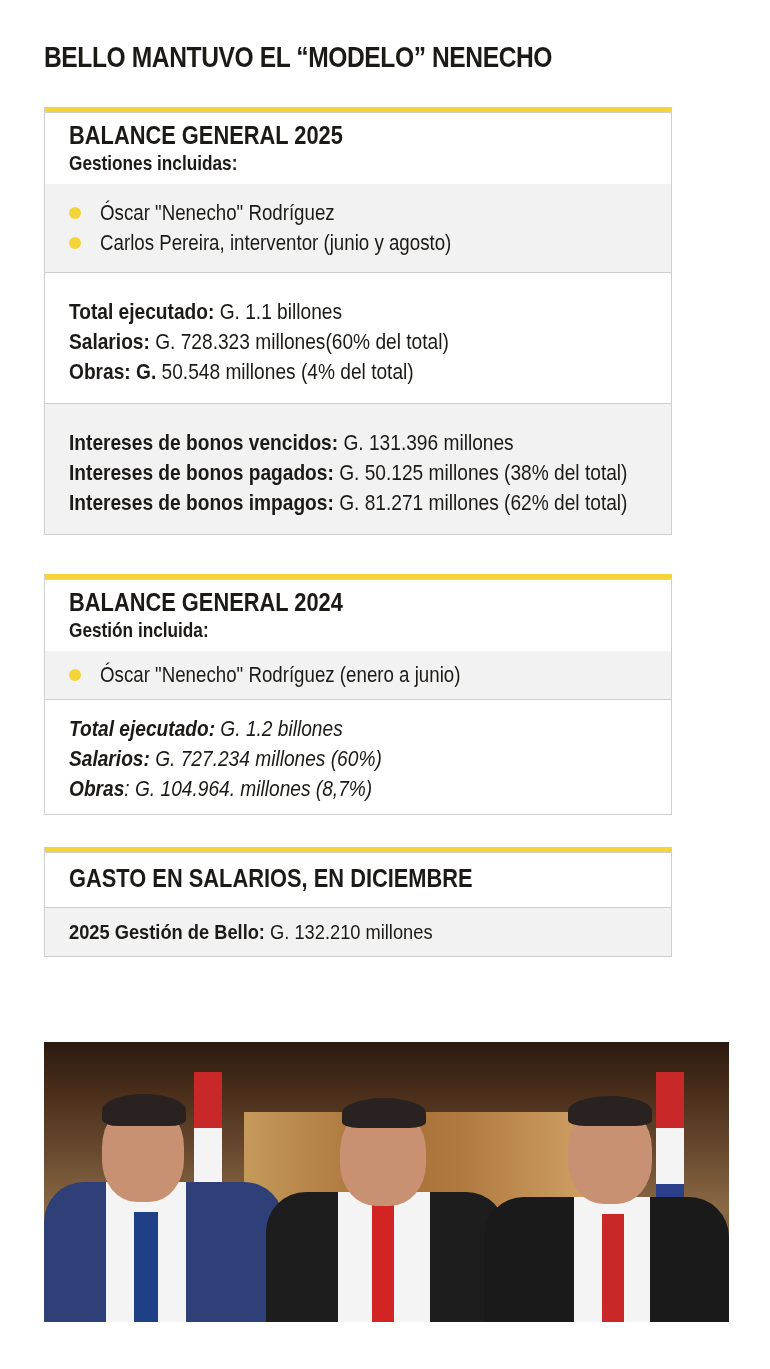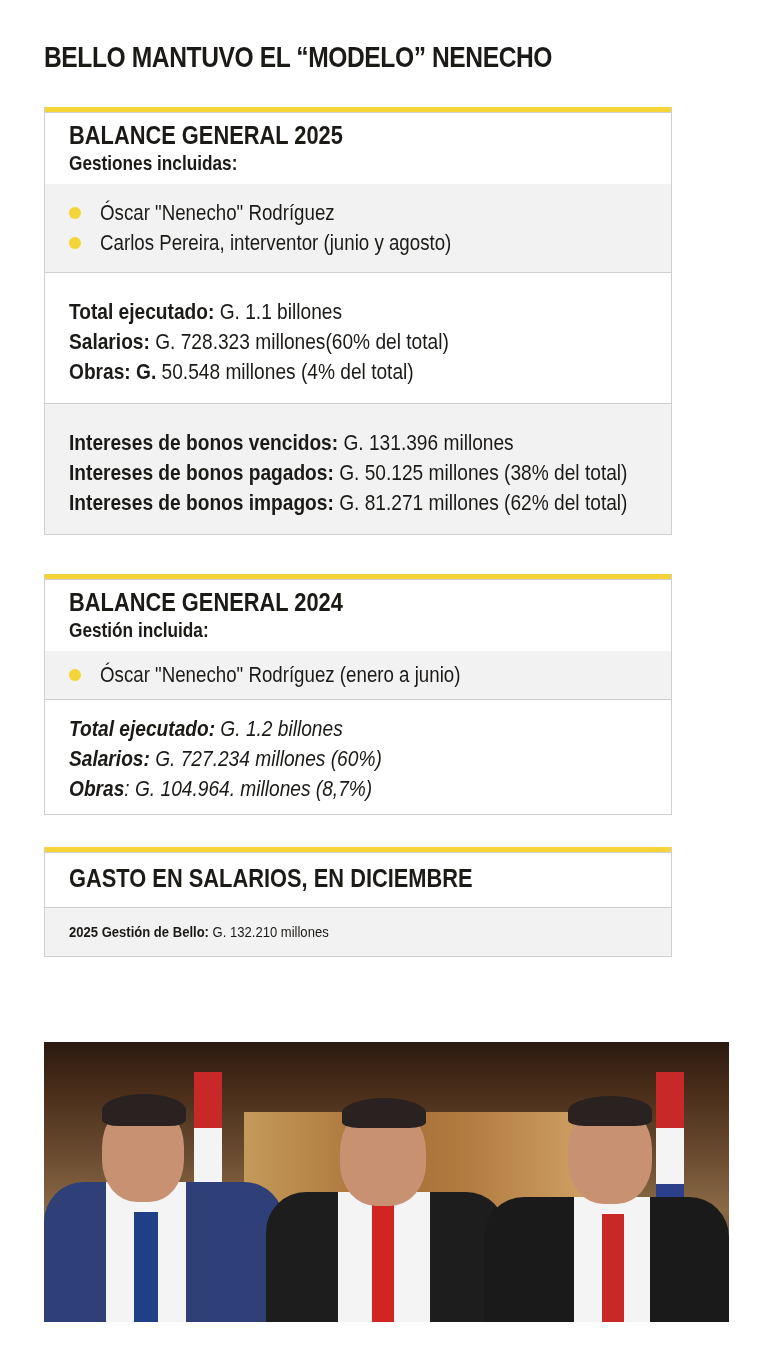--- a/index.html
+++ b/index.html
@@ -49,21 +49,21 @@
     }
     .bullets .txt { transform: scaleX(0.85); transform-origin: left center; display: inline-block; }
 
     .stats { padding-top: 24px; padding-bottom: 16px; }
     .stat {
       font-size: 22px; line-height: 30px; white-space: nowrap;
       transform: scaleX(0.87); transform-origin: left center;
     }
     .stat b { font-weight: bold; }
 
-    .single { font-size: 15px; line-height: 48px; white-space: nowrap; }
+    .single { font-size: 21px; line-height: 48px; white-space: nowrap; }
     .single .in { display: inline-block; transform: scaleX(0.87); transform-origin: left center; }
 
     .photo {
       position: absolute; left: 44px; top: 1042px; width: 685px; height: 280px;
       overflow: hidden;
       background: linear-gradient(180deg, #2b1a10 0%, #4a2e1a 18%, #6a4b30 40%, #8a6a45 60%, #3a2a22 100%);
     }
     .photo .wall { position: absolute; left: 200px; top: 70px; width: 360px; height: 150px;
       background: linear-gradient(90deg, #c49a5a, #a86f36 40%, #b07a3f 60%, #d2a468); }
     .photo .flag { position: absolute; width: 28px; height: 170px; top: 30px;

